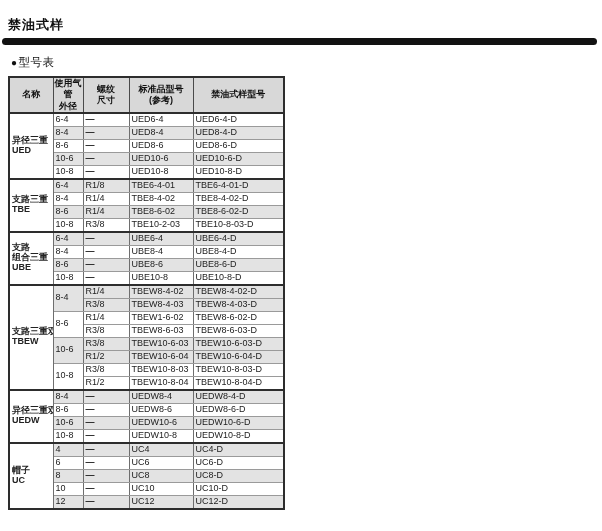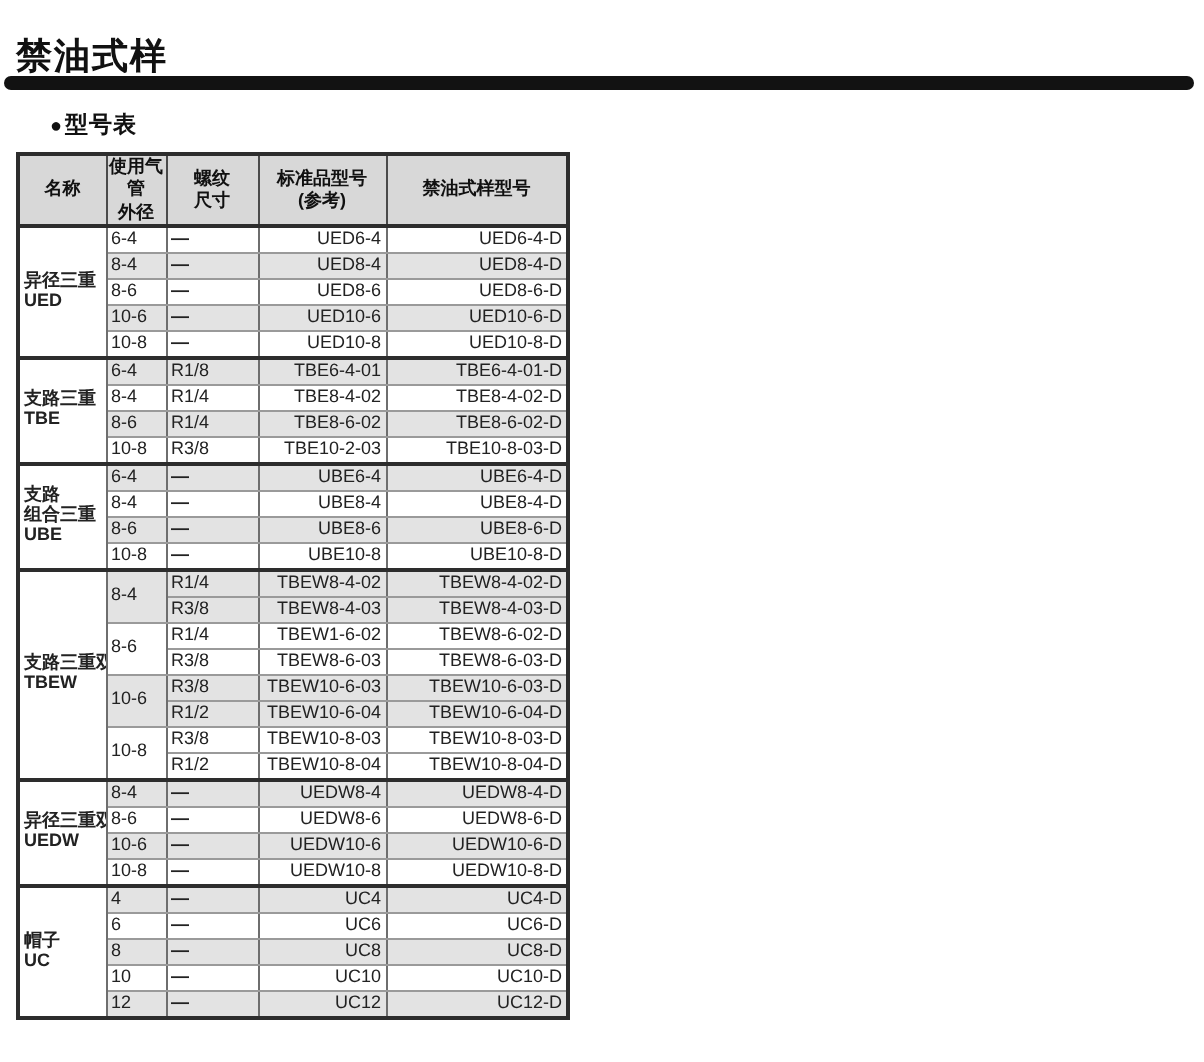--- a/index.html
+++ b/index.html
@@ -12,40 +12,40 @@
     height: 531px;
     font-family: "Liberation Sans", "DejaVu Sans", sans-serif;
     color: #1c1c1c;
     position: relative;
     overflow: hidden;
   }
   .page-title {
     position: absolute;
     left: 8px;
     top: 16px;
-    font-size: 18px;
+    font-size: 13px;
     font-weight: 700;
     color: #111;
     letter-spacing: 1px;
   }
   .title-bar {
     position: absolute;
     left: 2px;
     top: 38px;
     width: 595px;
     height: 7px;
     background: #121212;
     border-radius: 4px;
   }
   .section-label {
     position: absolute;
-    left: 25px;
+    left: 11px;
     top: 55px;
     font-size: 11.5px;
-    font-weight: 700;
+    font-weight: 400;
     color: #111;
     letter-spacing: 0.5px;
   }
   .section-label .bullet {
     font-size: 10px;
     margin-right: 1px;
   }
   table.model-table {
     position: absolute;
     left: 8px;
@@ -91,21 +91,21 @@
     background: #ffffff !important;
     font-weight: 700;
     text-align: left;
     padding-left: 3px;
     font-size: 9px;
     line-height: 1.3;
     margin-left: 12px;
   }
   td.od-cell, td.thread-cell { }
   td.thread-cell.dash { font-weight: 700; letter-spacing: -1px; }
-  td.std-cell, td.oil-cell { text-align: right; padding-left: 4px; }
+  td.std-cell, td.oil-cell { text-align: left; padding-left: 4px; }
 </style>
 </head>
 <body>
 
 <div class="page-title">禁油式样</div>
 <div class="title-bar"></div>
 <div class="section-label">
   <span class="bullet">●</span><span>型号表</span>
 </div>
 

